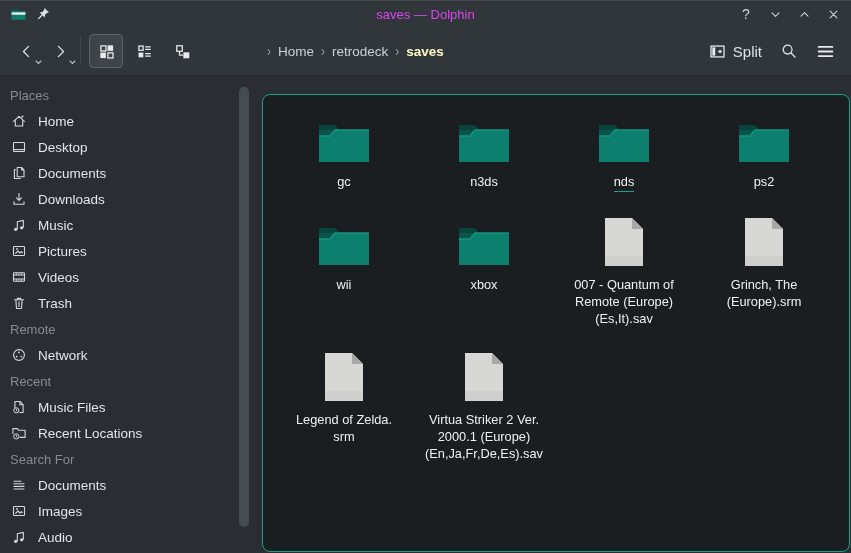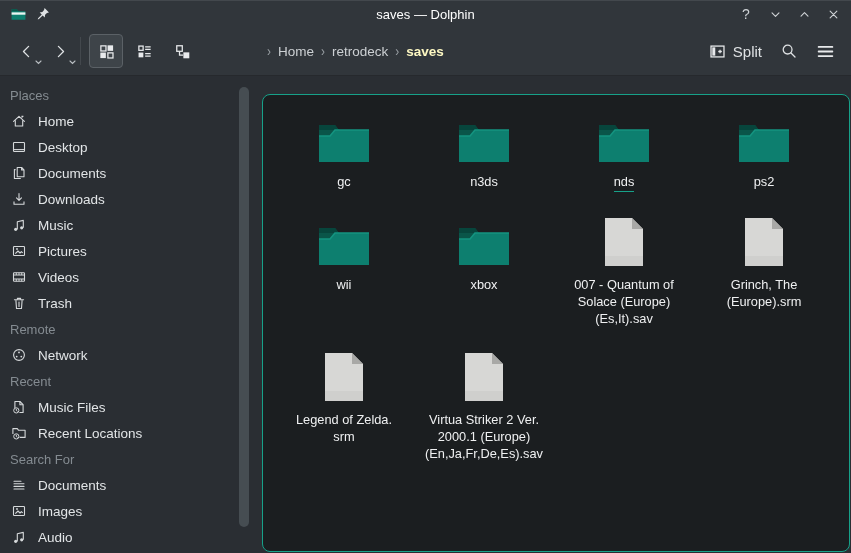--- a/index.html
+++ b/index.html
@@ -12,21 +12,21 @@
     --icon-stroke:#d6d9db;
   }
   *{margin:0;padding:0;box-sizing:border-box;}
   html,body{width:851px;height:553px;overflow:hidden;background:#000;}
   body{font-family:"Liberation Sans",sans-serif;color:var(--text);}
   .window{width:851px;height:553px;background:var(--win-bg);display:flex;flex-direction:column;border-top:1px solid #43484d;overflow:hidden;}
 
   
   .titlebar{height:26px;background:var(--bar-bg);display:flex;align-items:center;padding:0 10px;position:relative;flex:0 0 auto;}
   .titlebar .tleft{display:flex;align-items:center;gap:9px;}
-  .titlebar .title{position:absolute;left:0;right:0;text-align:center;font-size:13px;color:#ffffff;pointer-events:none;}
+  .titlebar .title{position:absolute;left:0;right:0;text-align:center;font-size:13px;color:#d946ef;pointer-events:none;}
   .titlebar .tright{margin-left:auto;display:flex;align-items:center;gap:13px;z-index:1;}
   .tbtn{width:16px;height:16px;display:flex;align-items:center;justify-content:center;color:#ced2d5;font-size:14px;cursor:default;}
   .tbtn svg{display:block;}
 
   
   .toolbar{height:49px;background:var(--bar-bg);display:flex;align-items:center;padding:0 12px 0 12px;flex:0 0 auto;border-bottom:1px solid #26292d;}
   .navbtns{display:flex;align-items:center;gap:6px;}
   .navbtn{position:relative;width:28px;height:30px;display:flex;align-items:center;justify-content:center;}
   .navbtn .caret{position:absolute;right:-2px;bottom:1px;}
   .tb-sep{width:1px;height:28px;background:#43484d;margin:0 8px 0 6px;}
@@ -458,21 +458,21 @@
             </div>
           </div>
           <div class="grid-item">
             <div class="icon-wrap">
               <svg width="44" height="52">
                 <use href="#i-file-big" xlink:href="#i-file-big"></use>
               </svg>
             </div>
             <div class="item-label">
               <span class="label-line">007 - Quantum of</span>
-              <span class="label-line">Solace (Europe)</span>
+              <span class="label-line">Remote (Europe)</span>
               <span class="label-line">(Es,It).sav</span>
             </div>
           </div>
           <div class="grid-item">
             <div class="icon-wrap">
               <svg width="44" height="52">
                 <use href="#i-file-big" xlink:href="#i-file-big"></use>
               </svg>
             </div>
             <div class="item-label">

